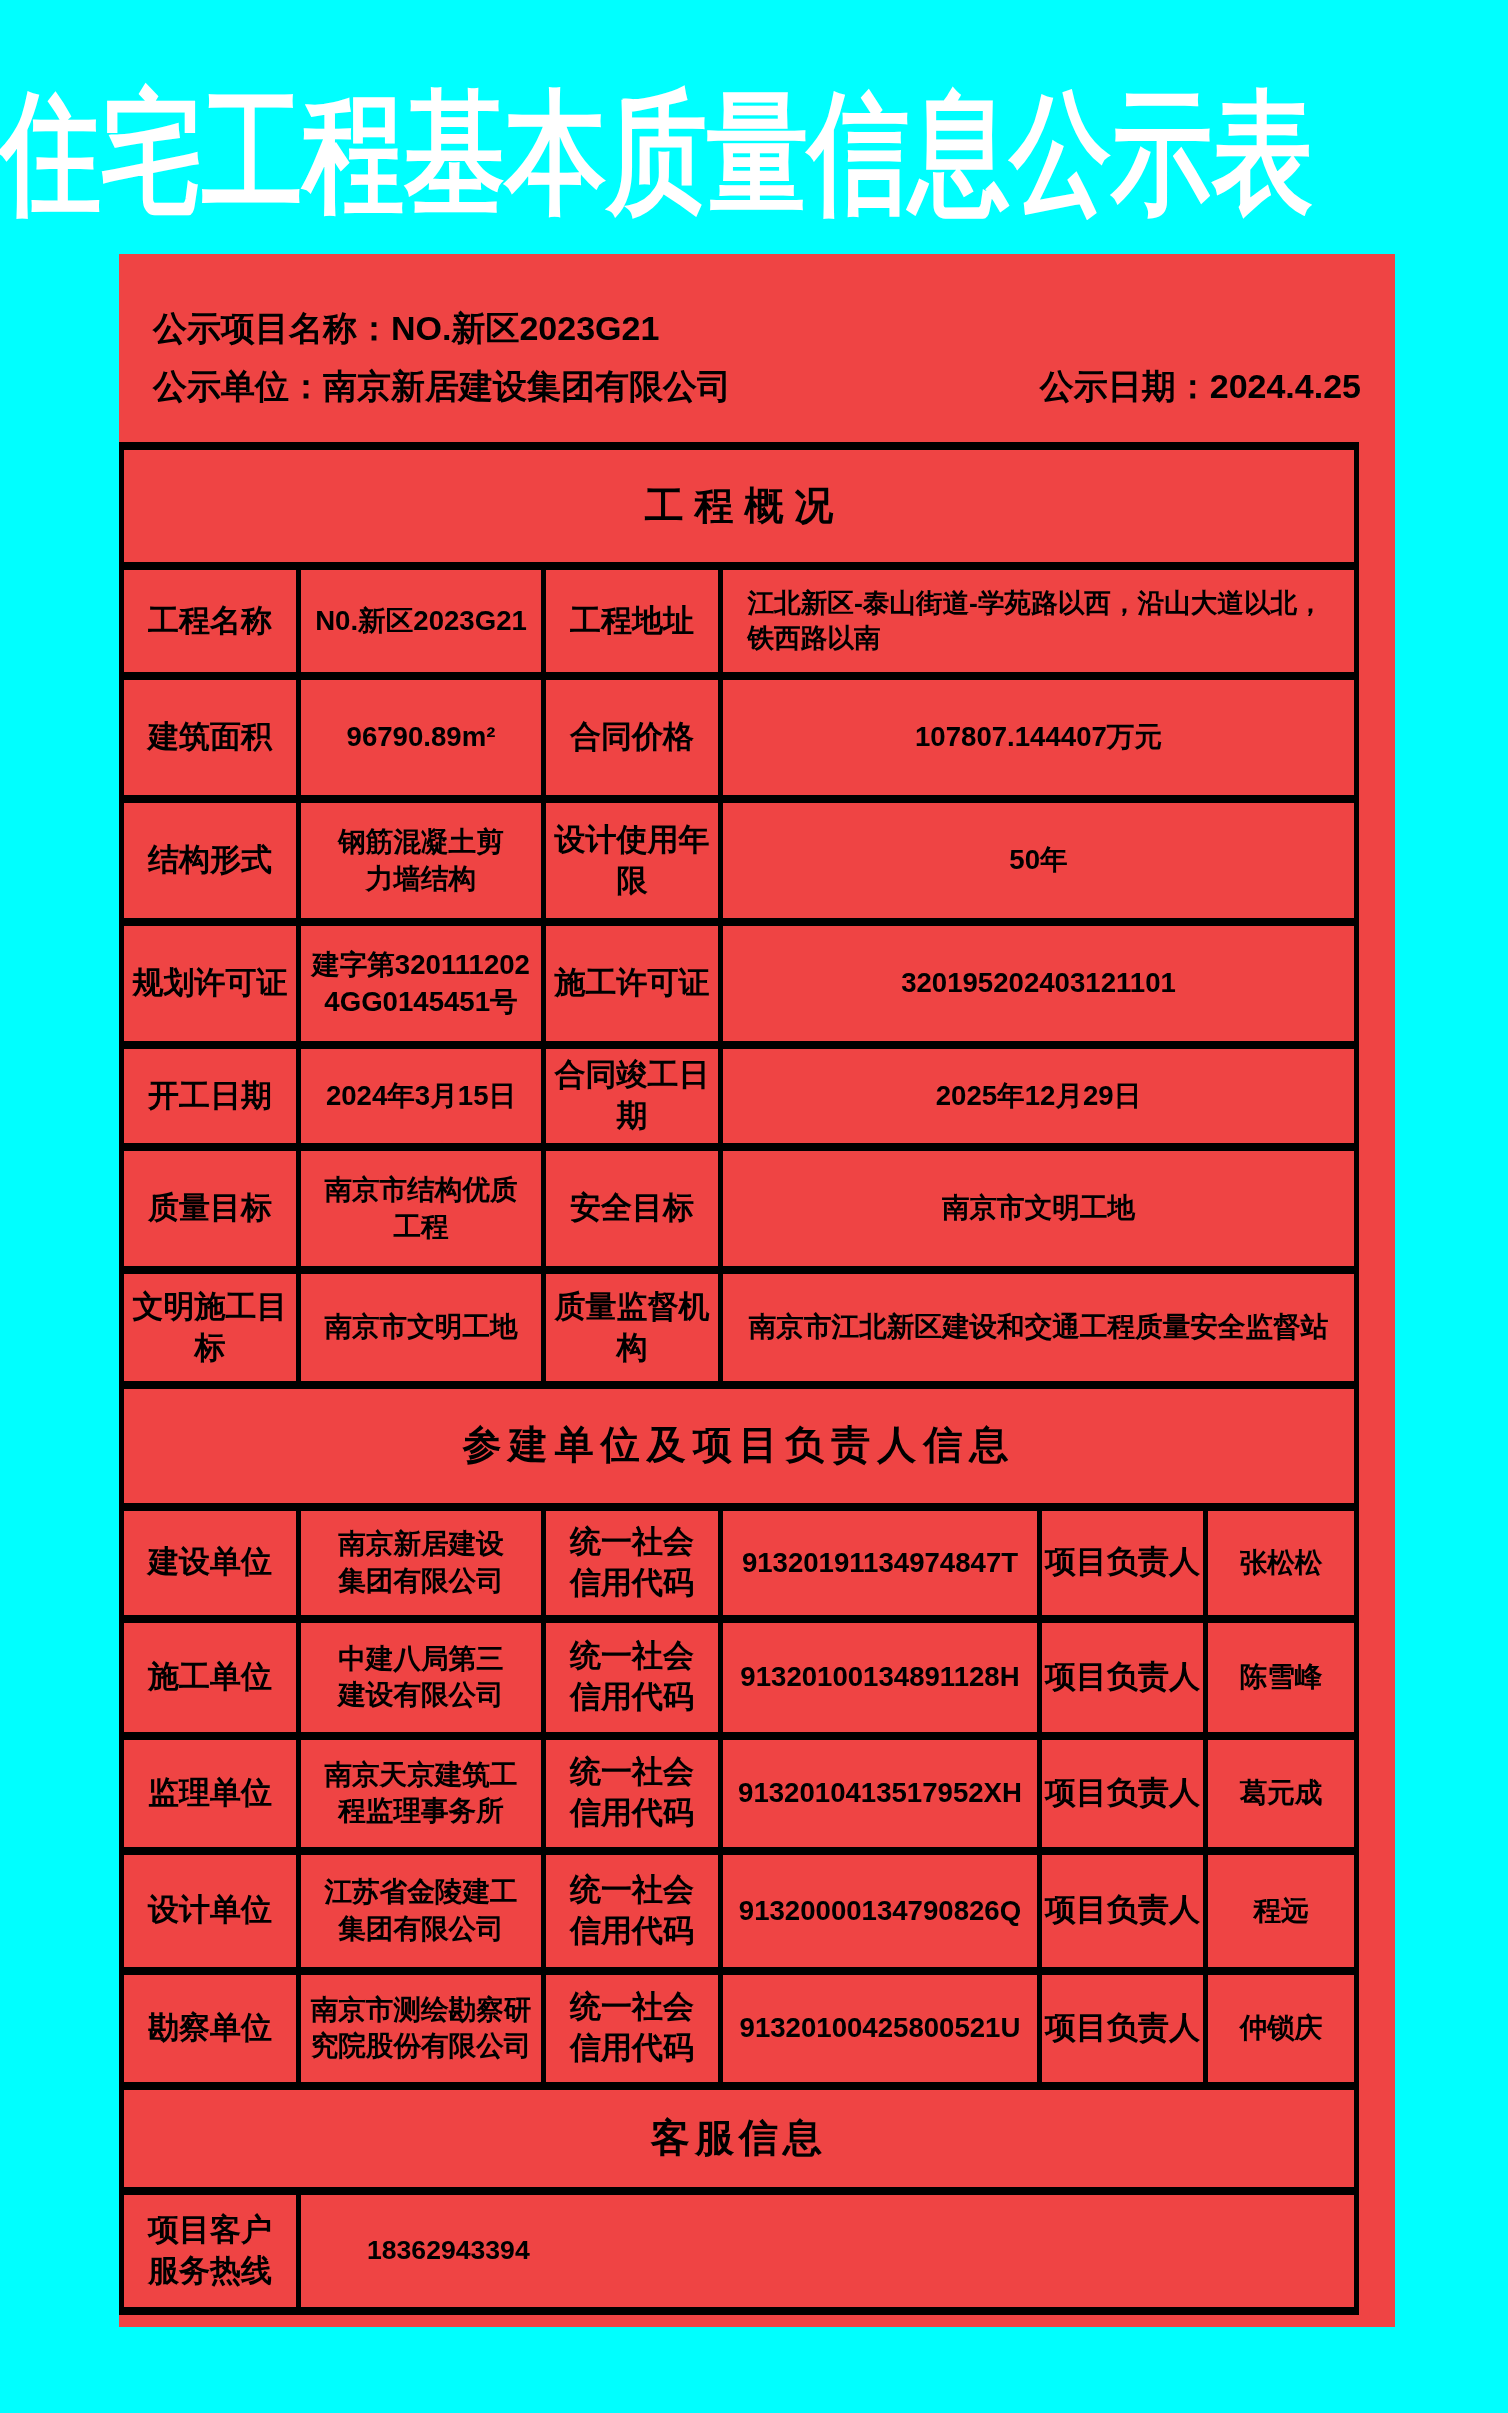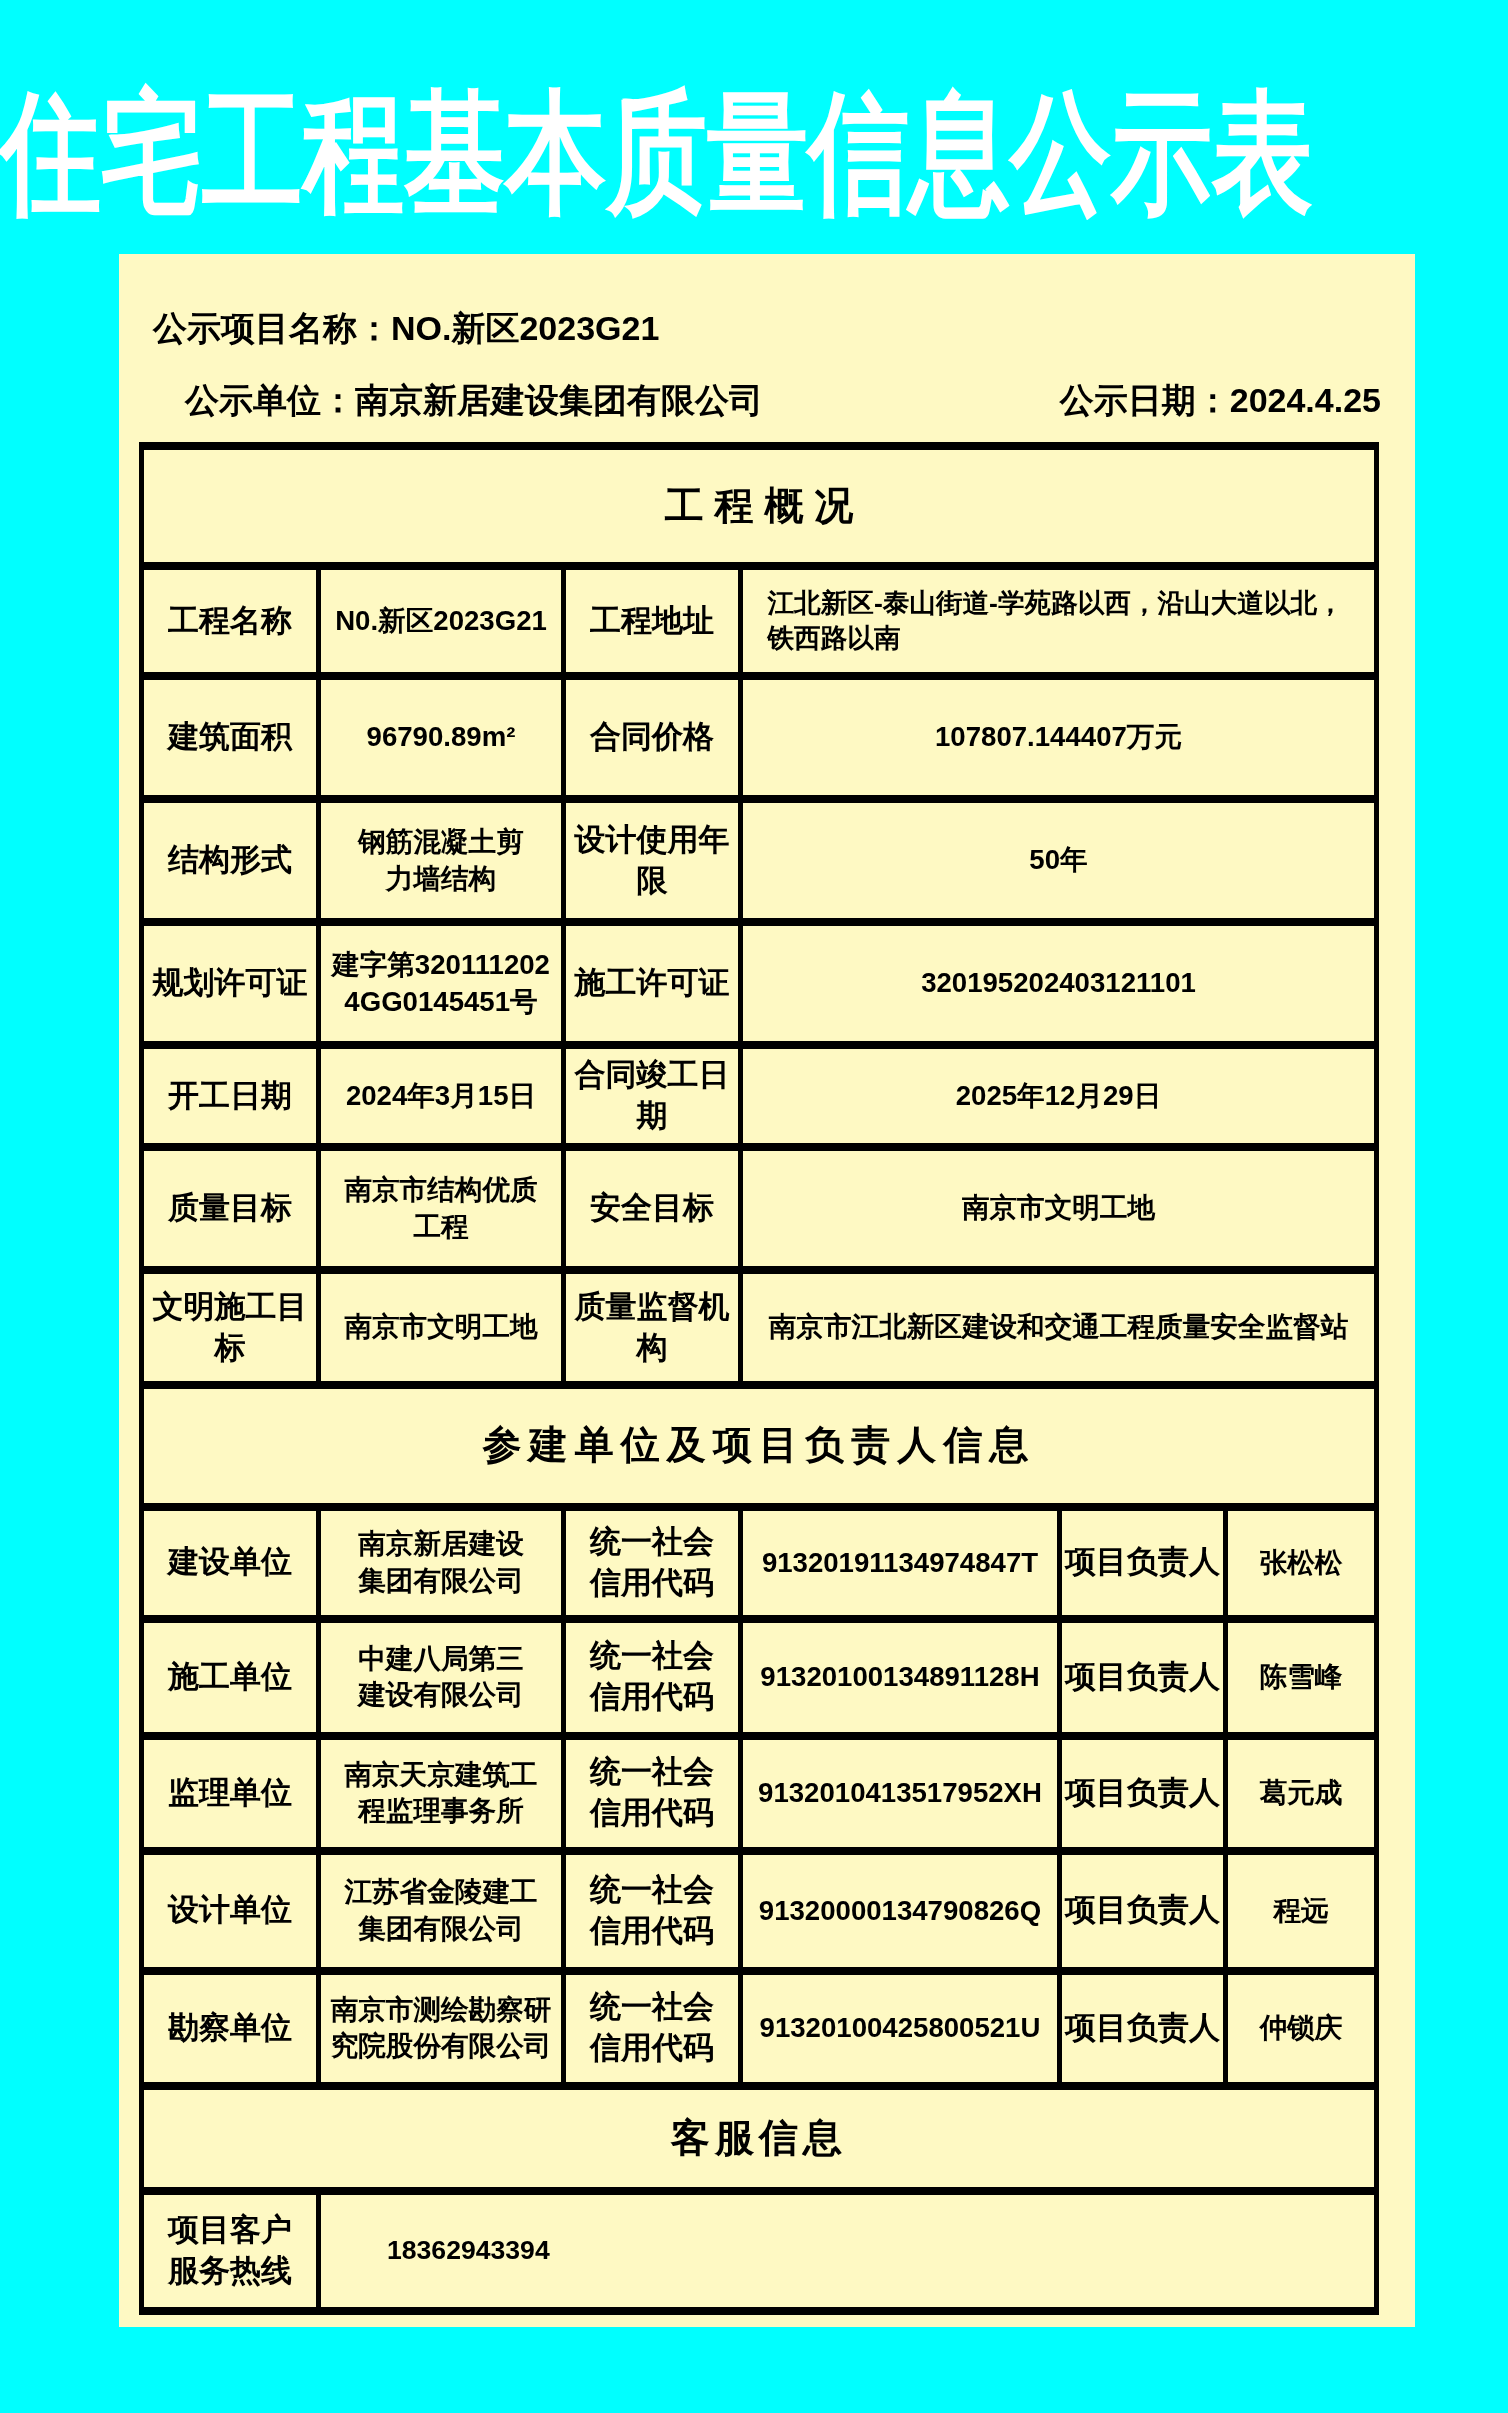--- a/index.html
+++ b/index.html
@@ -16,27 +16,26 @@
     position:absolute;top:87px;left:0;right:0;
     text-align:left;line-height:133px;
     font-size:101px;color:#ffffff;letter-spacing:0;
     white-space:nowrap;
   }
   .sheet-title .stretch{display:inline-block;transform:scaleY(1.32);transform-origin:center;}
 
   
   .panel{
     position:absolute;left:119px;top:254px;width:1276px;height:2073px;
-    background:#fef9c3;
-    padding-left:20px;
+    background:#ef4444;
   }
 
   .head-line{position:absolute;left:34px;right:34px;font-size:34px;line-height:47px;white-space:nowrap;}
   .head-line1{top:51px;}
-  .head-line2{top:123px;display:flex;justify-content:space-between;margin-left:32px;}
+  .head-line2{top:109px;display:flex;justify-content:space-between;}
 
   
   .tbl{
     border-collapse:collapse;table-layout:fixed;
     width:1235px;
     empty-cells:show;
   }
   .tbl-first{margin-top:188px;}
   .tbl-next{margin-top:-8.2px;}
   td{

